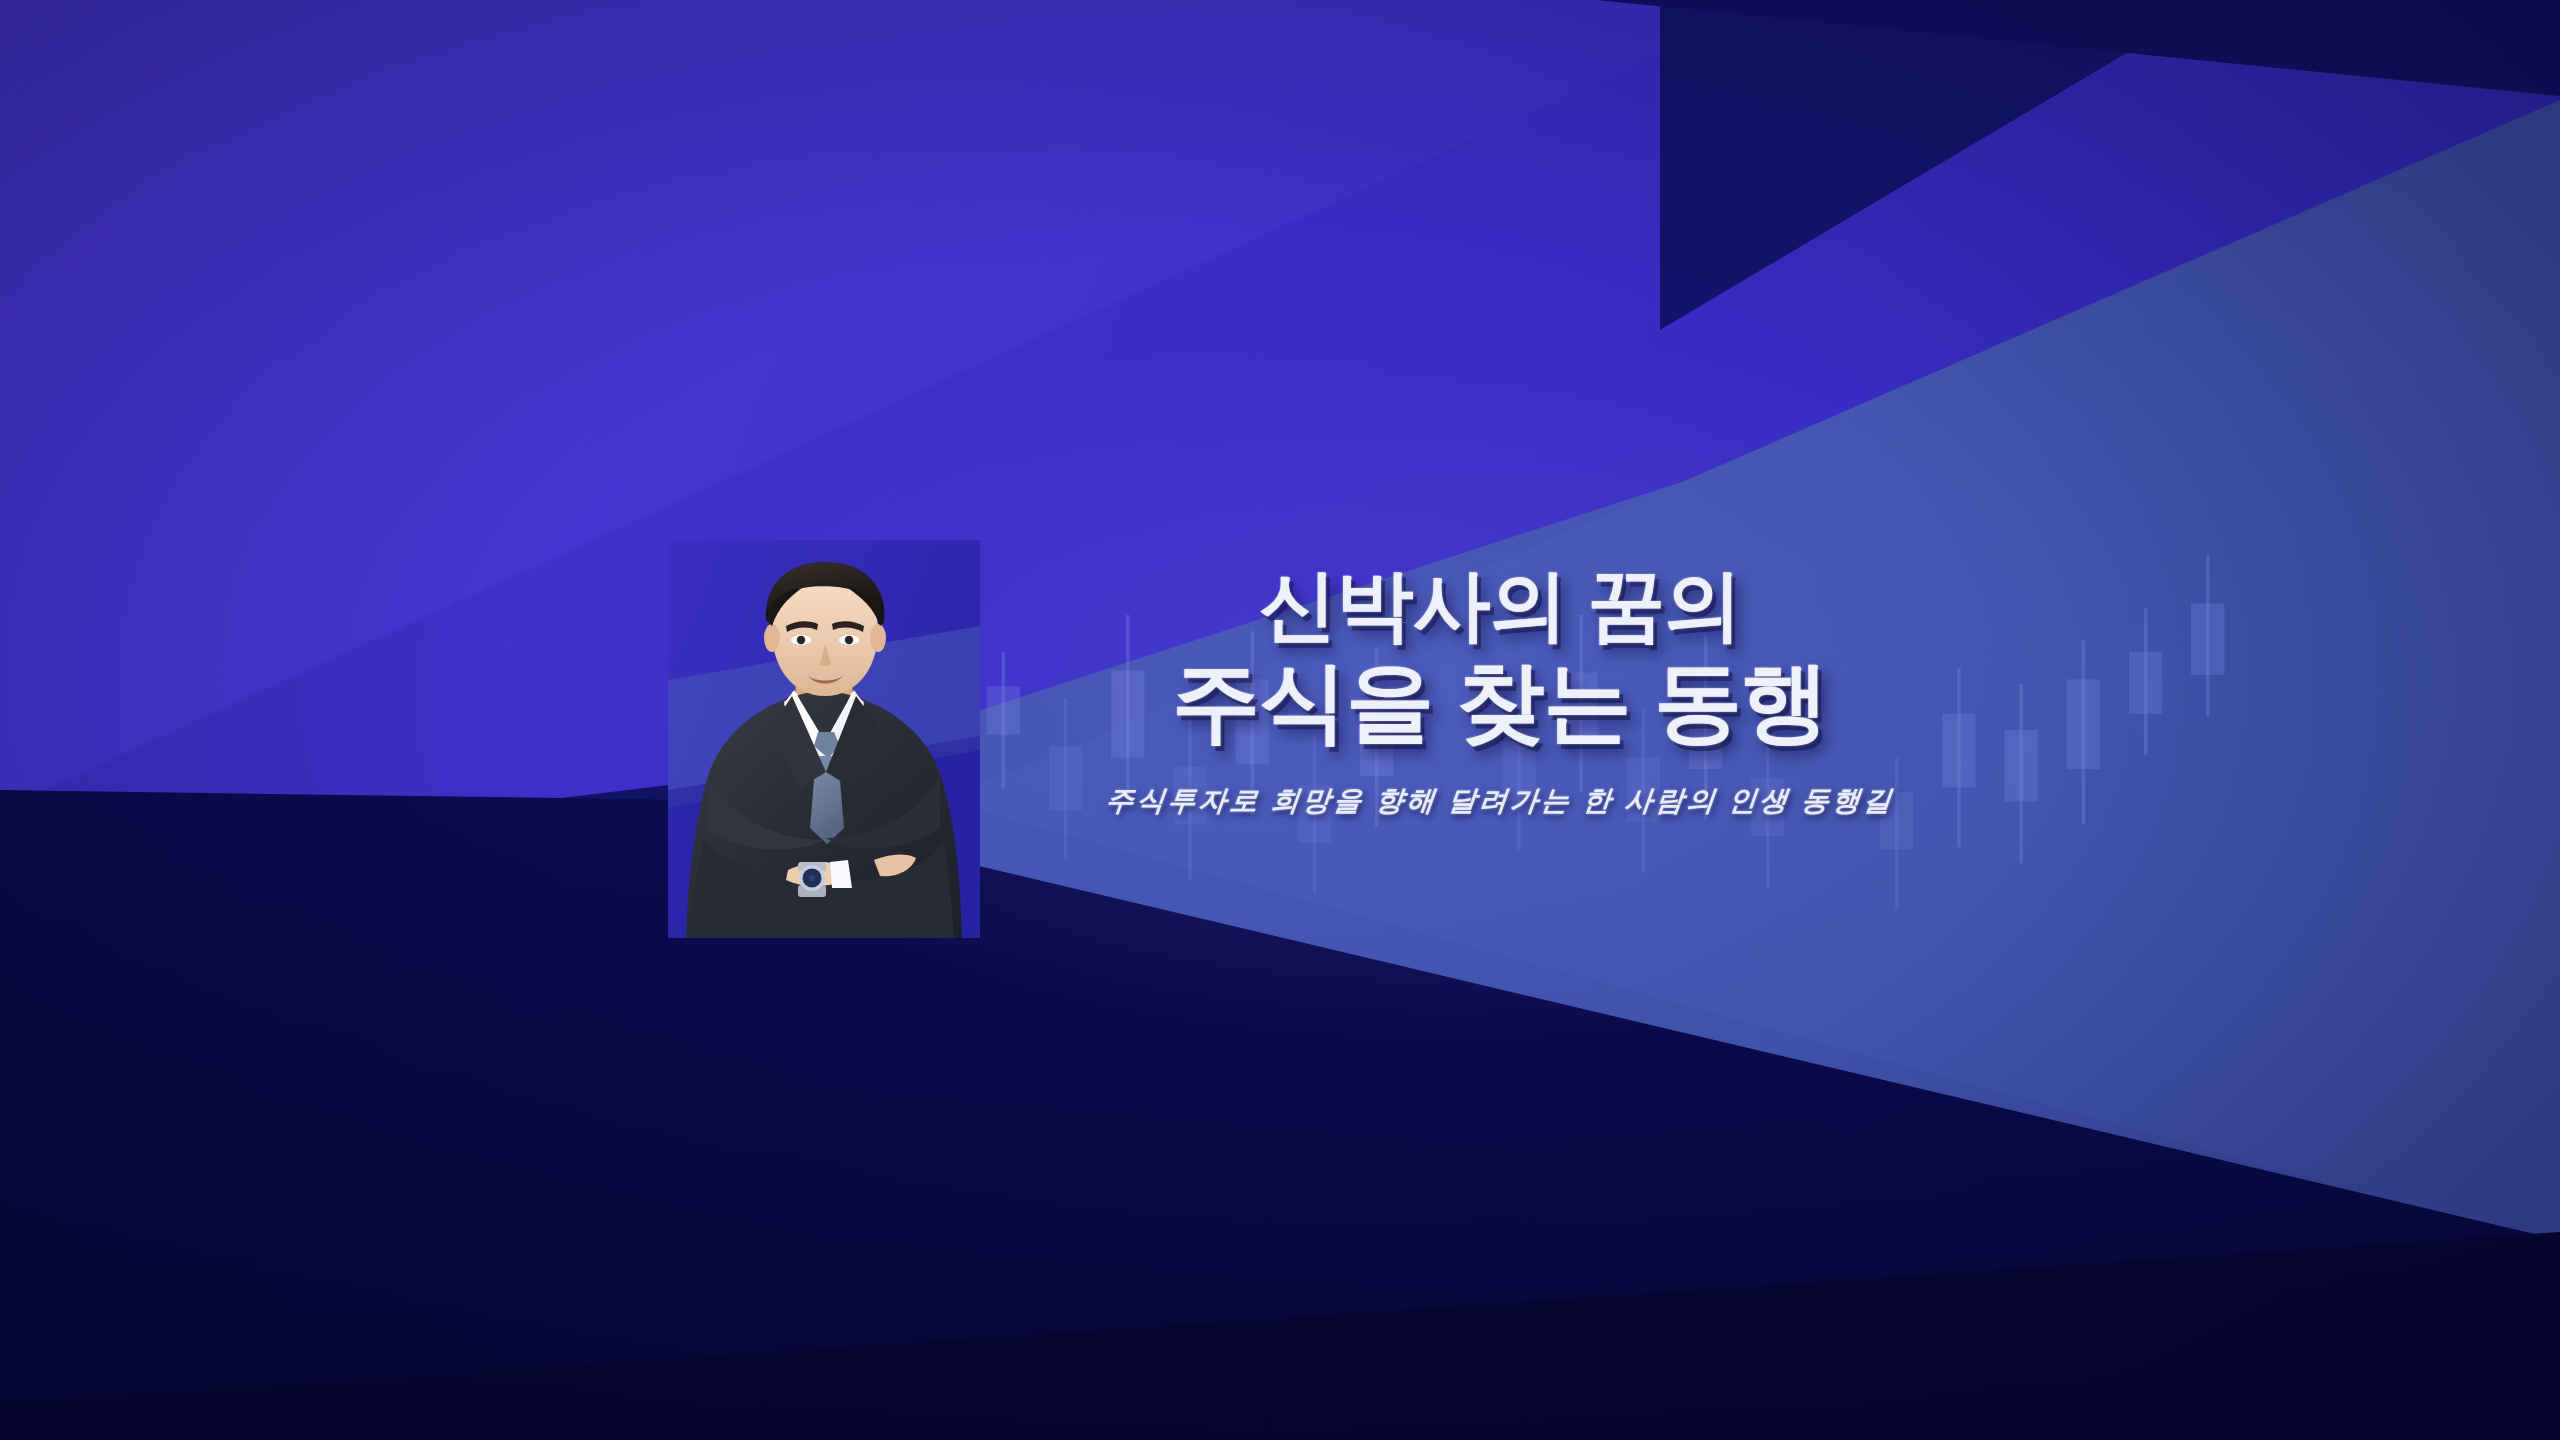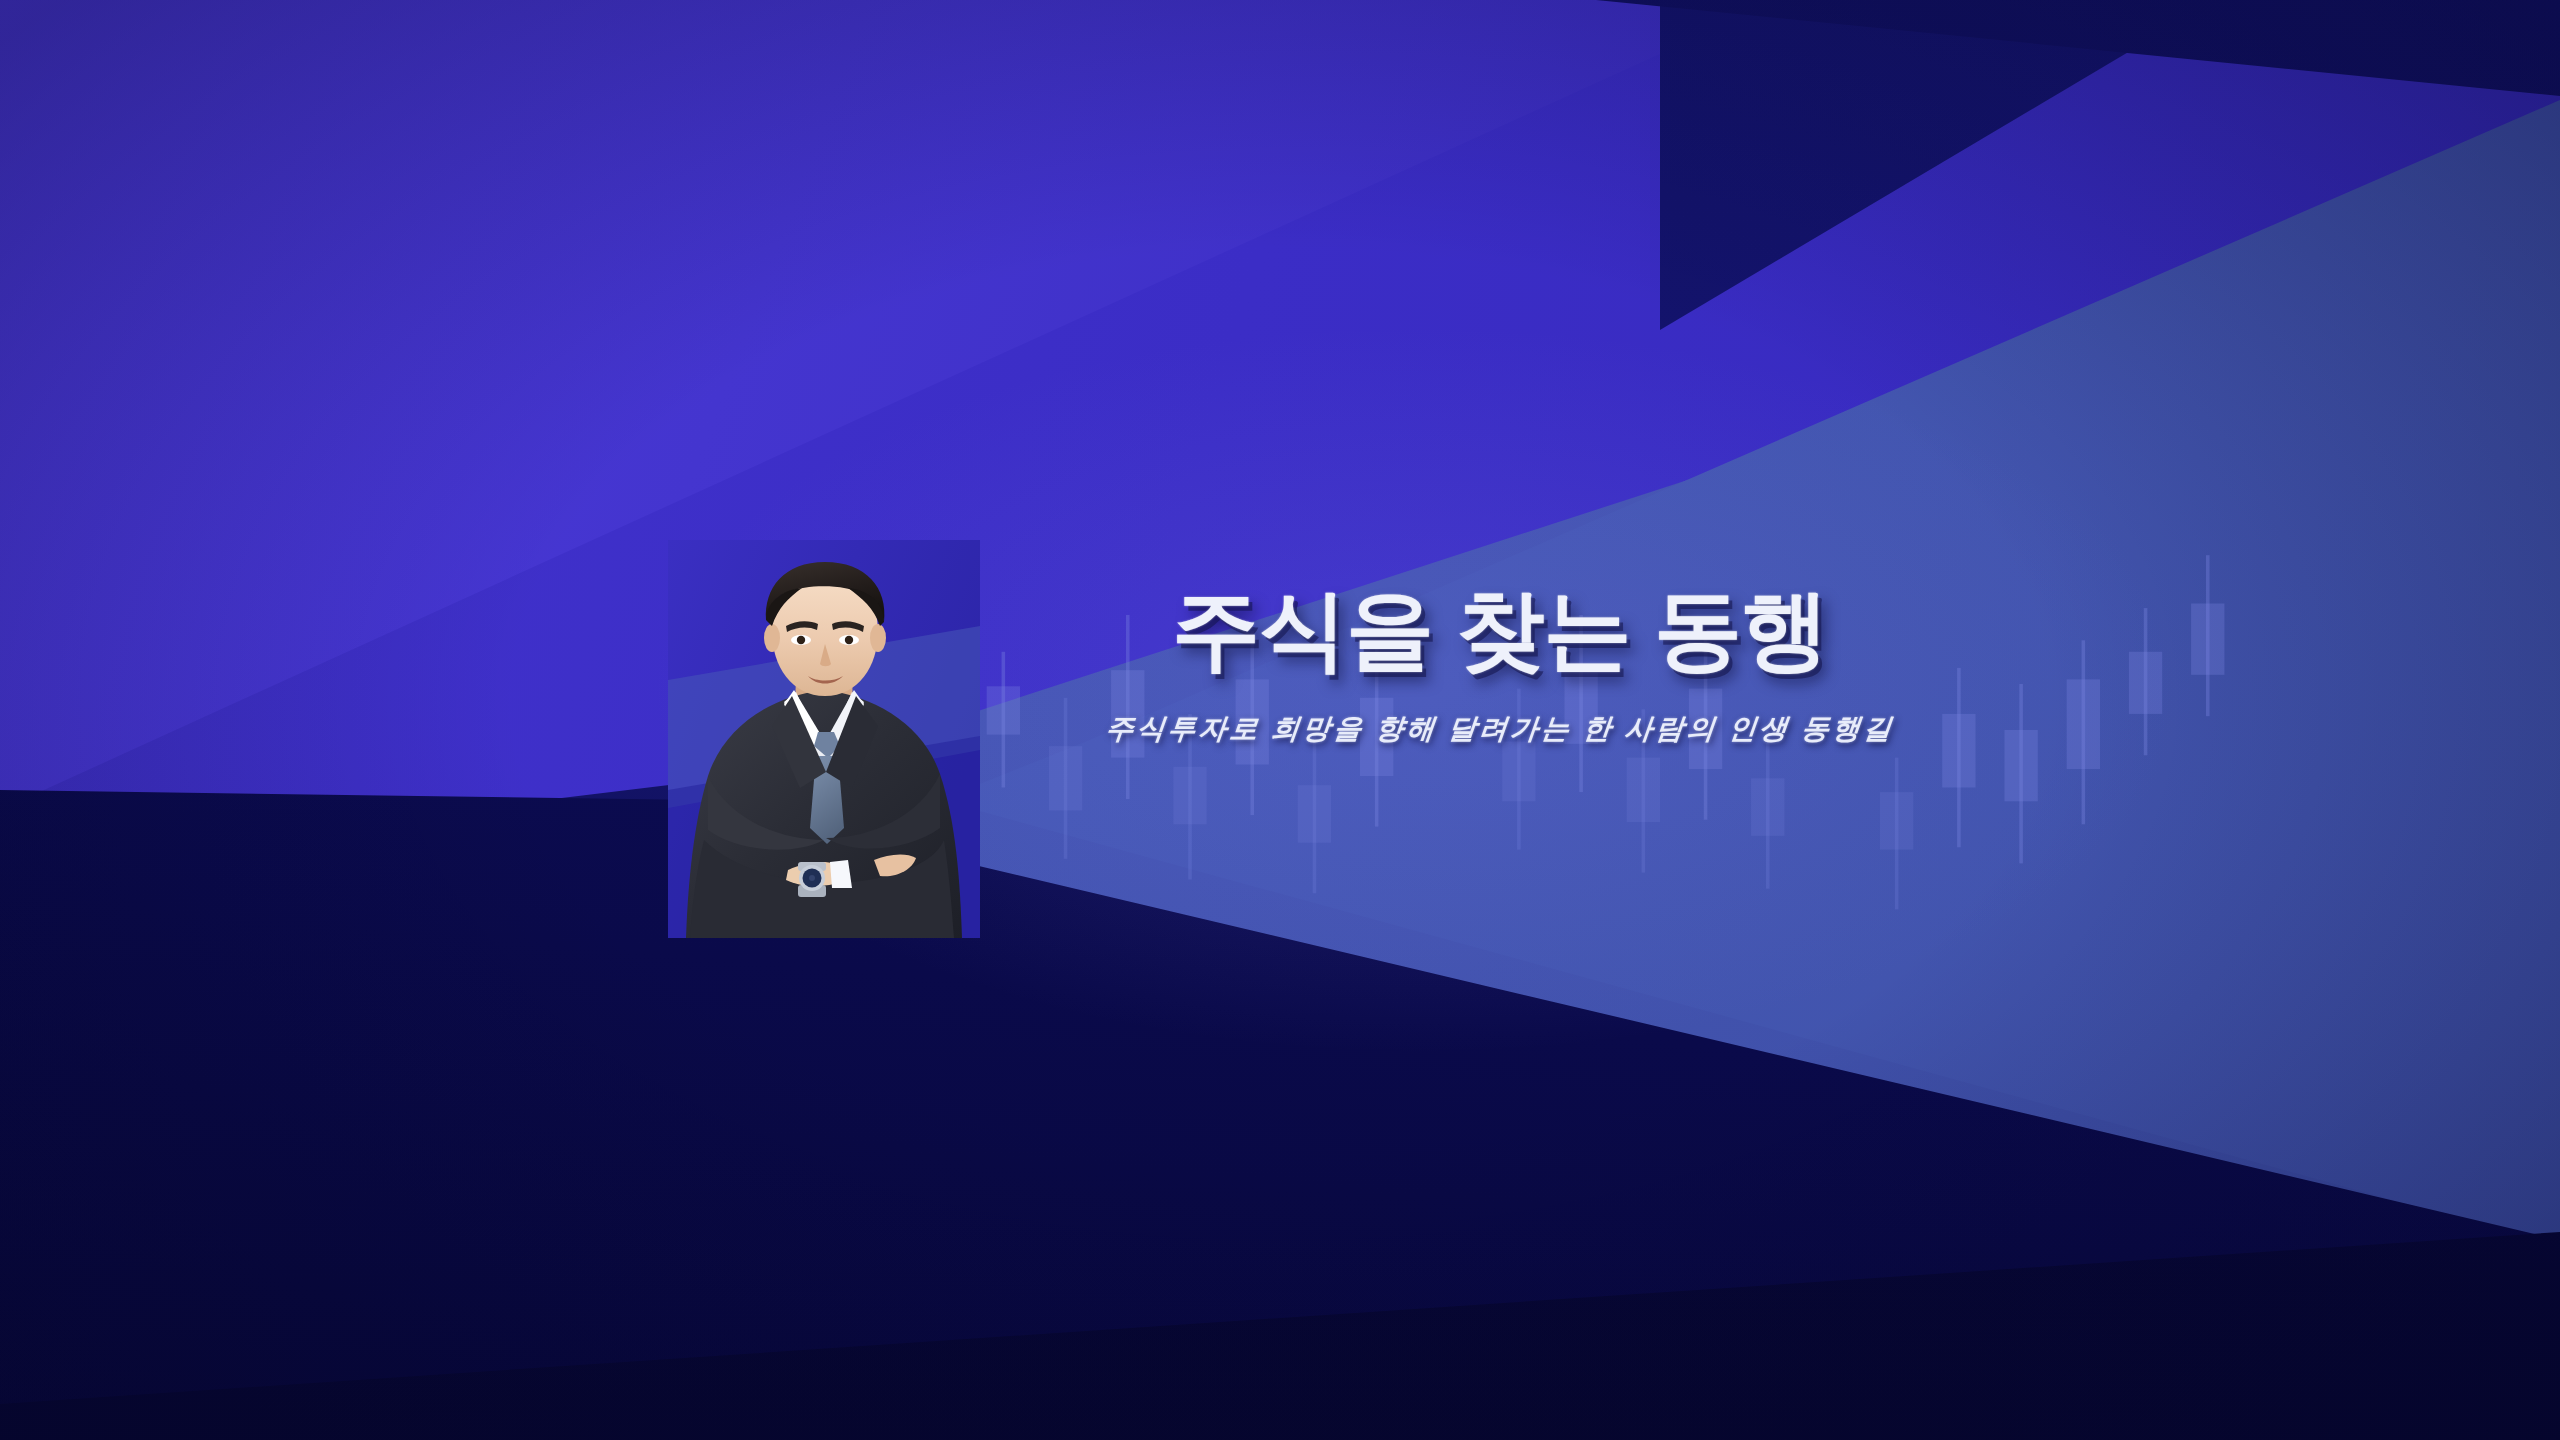--- a/index.html
+++ b/index.html
@@ -105,21 +105,21 @@
     font-weight:bold;
     color:#eef1fb;
     letter-spacing:-1px;
     line-height:1.0;
     text-shadow:
       0 0 2px rgba(255,255,255,.55),
       4px 5px 0 rgba(18,18,72,.55),
       7px 9px 14px rgba(8,8,48,.55);
   }
   #title-line1{ font-size:78px; }
-  #title-line2{ font-size:88px; margin-top:20px; }
+  #title-line2{ font-size:88px; margin-top:14px; }
 
   #subtitle{
     margin-top:36px;
     font-family:"Liberation Sans", sans-serif;
     font-size:28px;
     font-weight:bold;
     font-style:italic;
     letter-spacing:3px;
     color:#e8ecfa;
     text-shadow:
@@ -291,17 +291,18 @@
         <rect x="130" y="322" width="28" height="9" rx="3" fill="#b9c0cb"></rect>
         <rect x="130" y="345" width="28" height="12" rx="3" fill="#aab2be"></rect>
         <circle cx="144" cy="338" r="13" fill="#c7ced9"></circle>
         <circle cx="144" cy="338" r="9.5" fill="#1f2f55"></circle>
         <circle cx="144" cy="338" r="3" fill="#33436c"></circle>
       </g>
     </svg>
   </div>
 
   <div id="titleblock">
+    <div id="title-line1" class="tline">신박사의 꿈의</div>
     <div id="title-line2" class="tline">주식을 찾는 동행</div>
     <div id="subtitle">주식투자로 희망을 향해 달려가는 한 사람의 인생 동행길</div>
   </div>
 
 </div>
 
 </body></html>

